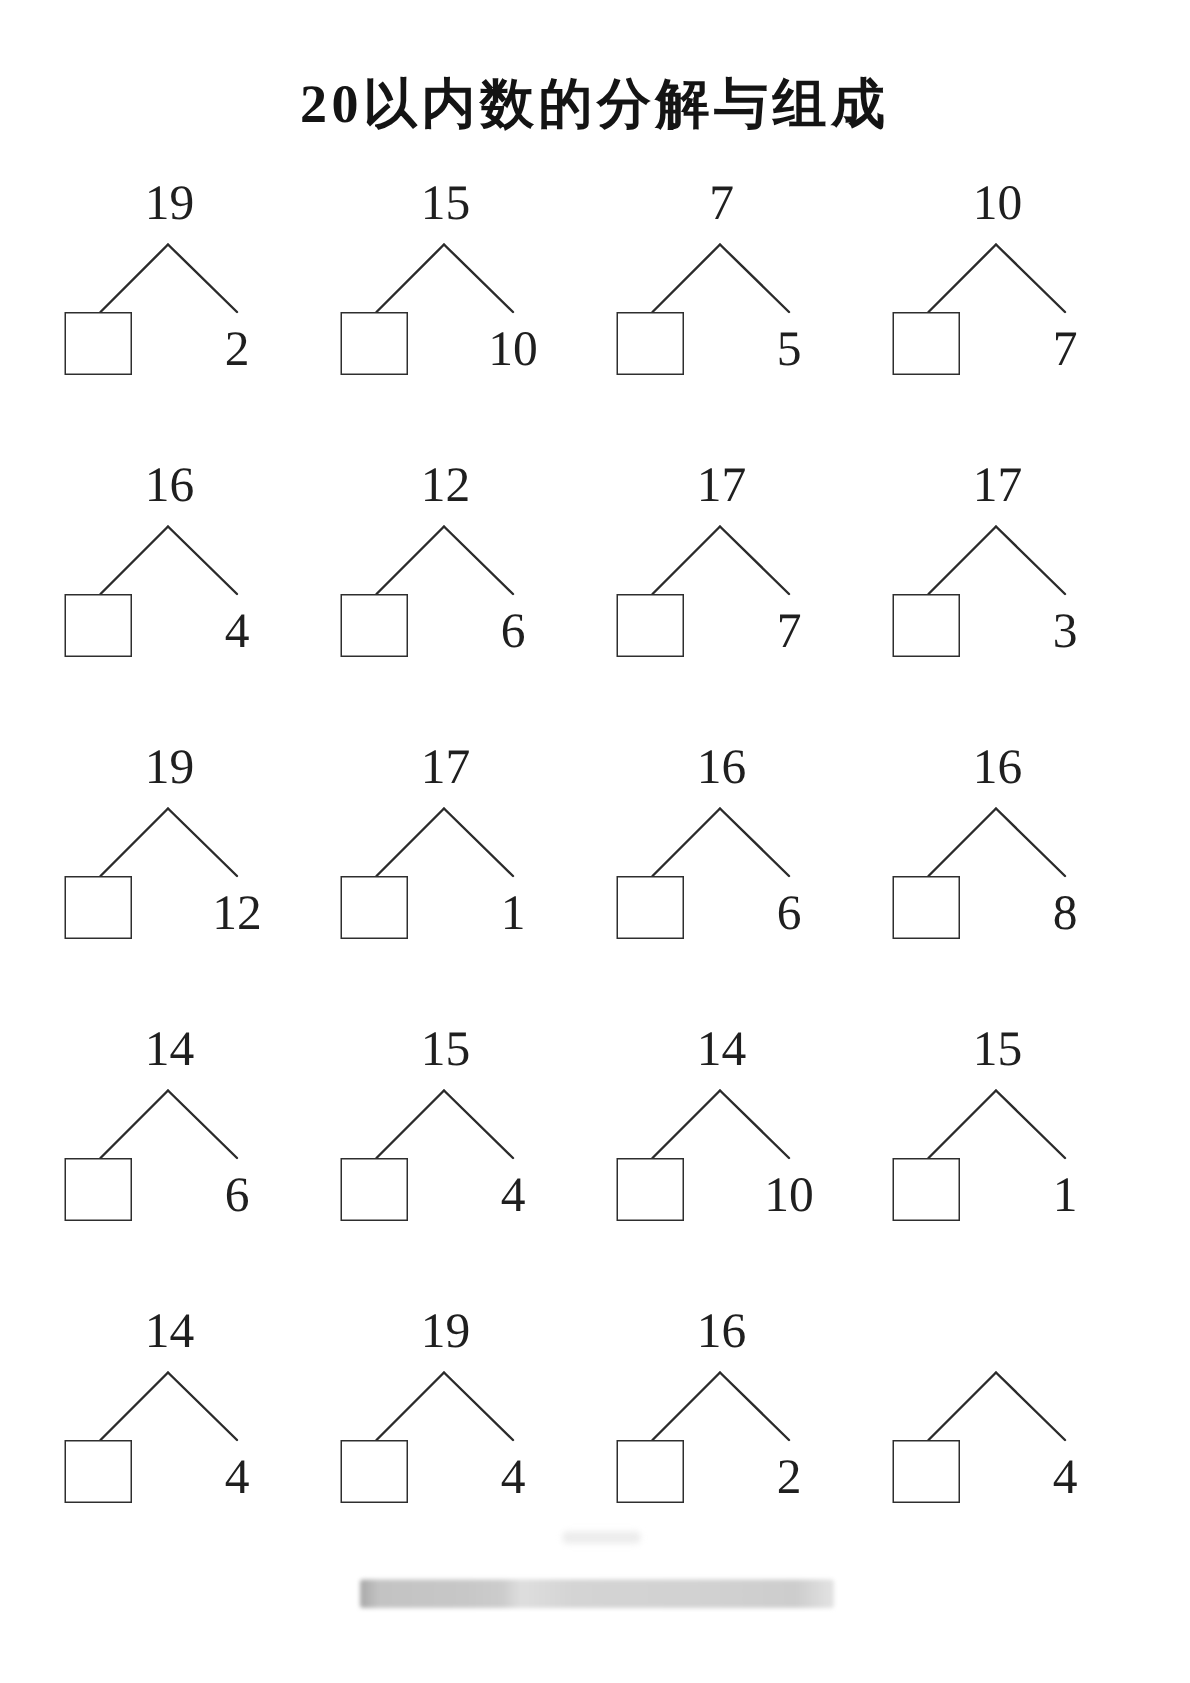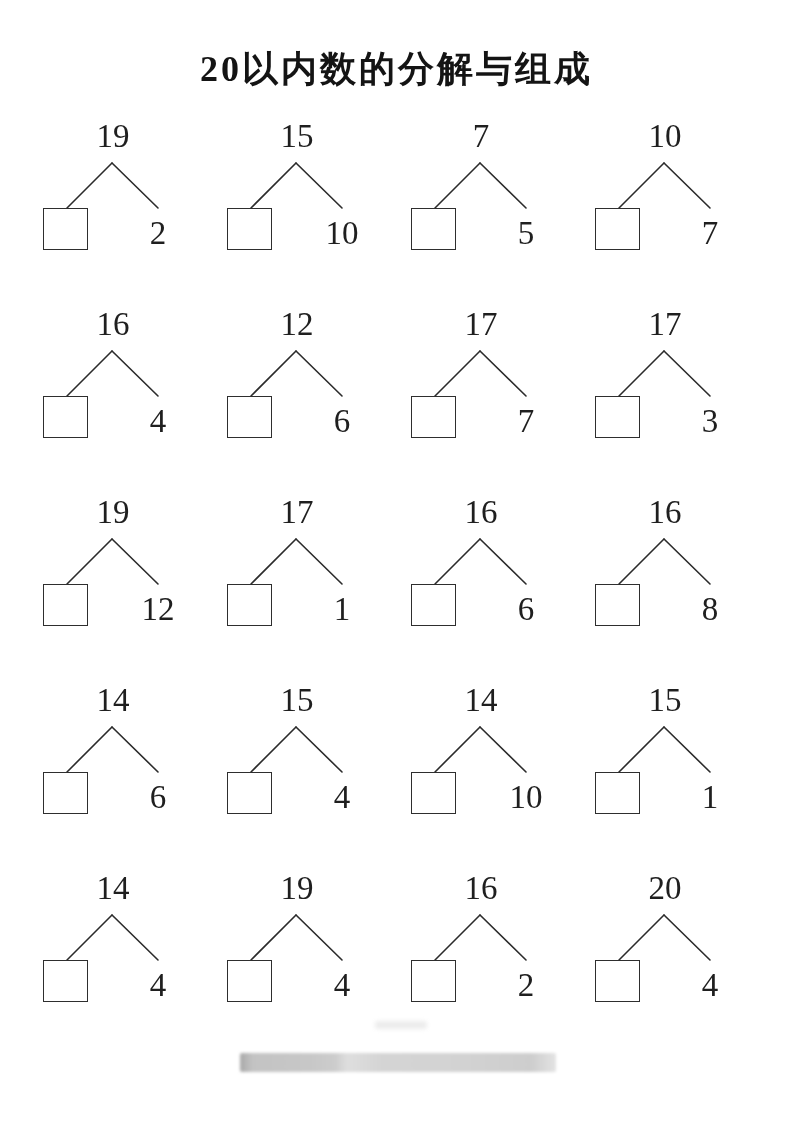--- a/index.html
+++ b/index.html
@@ -293,21 +293,20 @@
     <div class="top-num">16</div>
     <svg class="lines" width="184" height="130" viewBox="0 0 184 130">
       <line x1="72" y1="36" x2="27" y2="81"></line>
       <line x1="72" y1="36" x2="118" y2="81"></line>
     </svg>
     <div class="answer-box"></div>
     <div class="part-num">2</div>
   </div>
 
   <div class="cell">
-    <div class="top-num">20</div>
     <svg class="lines" width="184" height="130" viewBox="0 0 184 130">
       <line x1="72" y1="36" x2="27" y2="81"></line>
       <line x1="72" y1="36" x2="118" y2="81"></line>
     </svg>
     <div class="answer-box"></div>
     <div class="part-num">4</div>
   </div>
 </div>
 
   <div class="smudge"></div>

